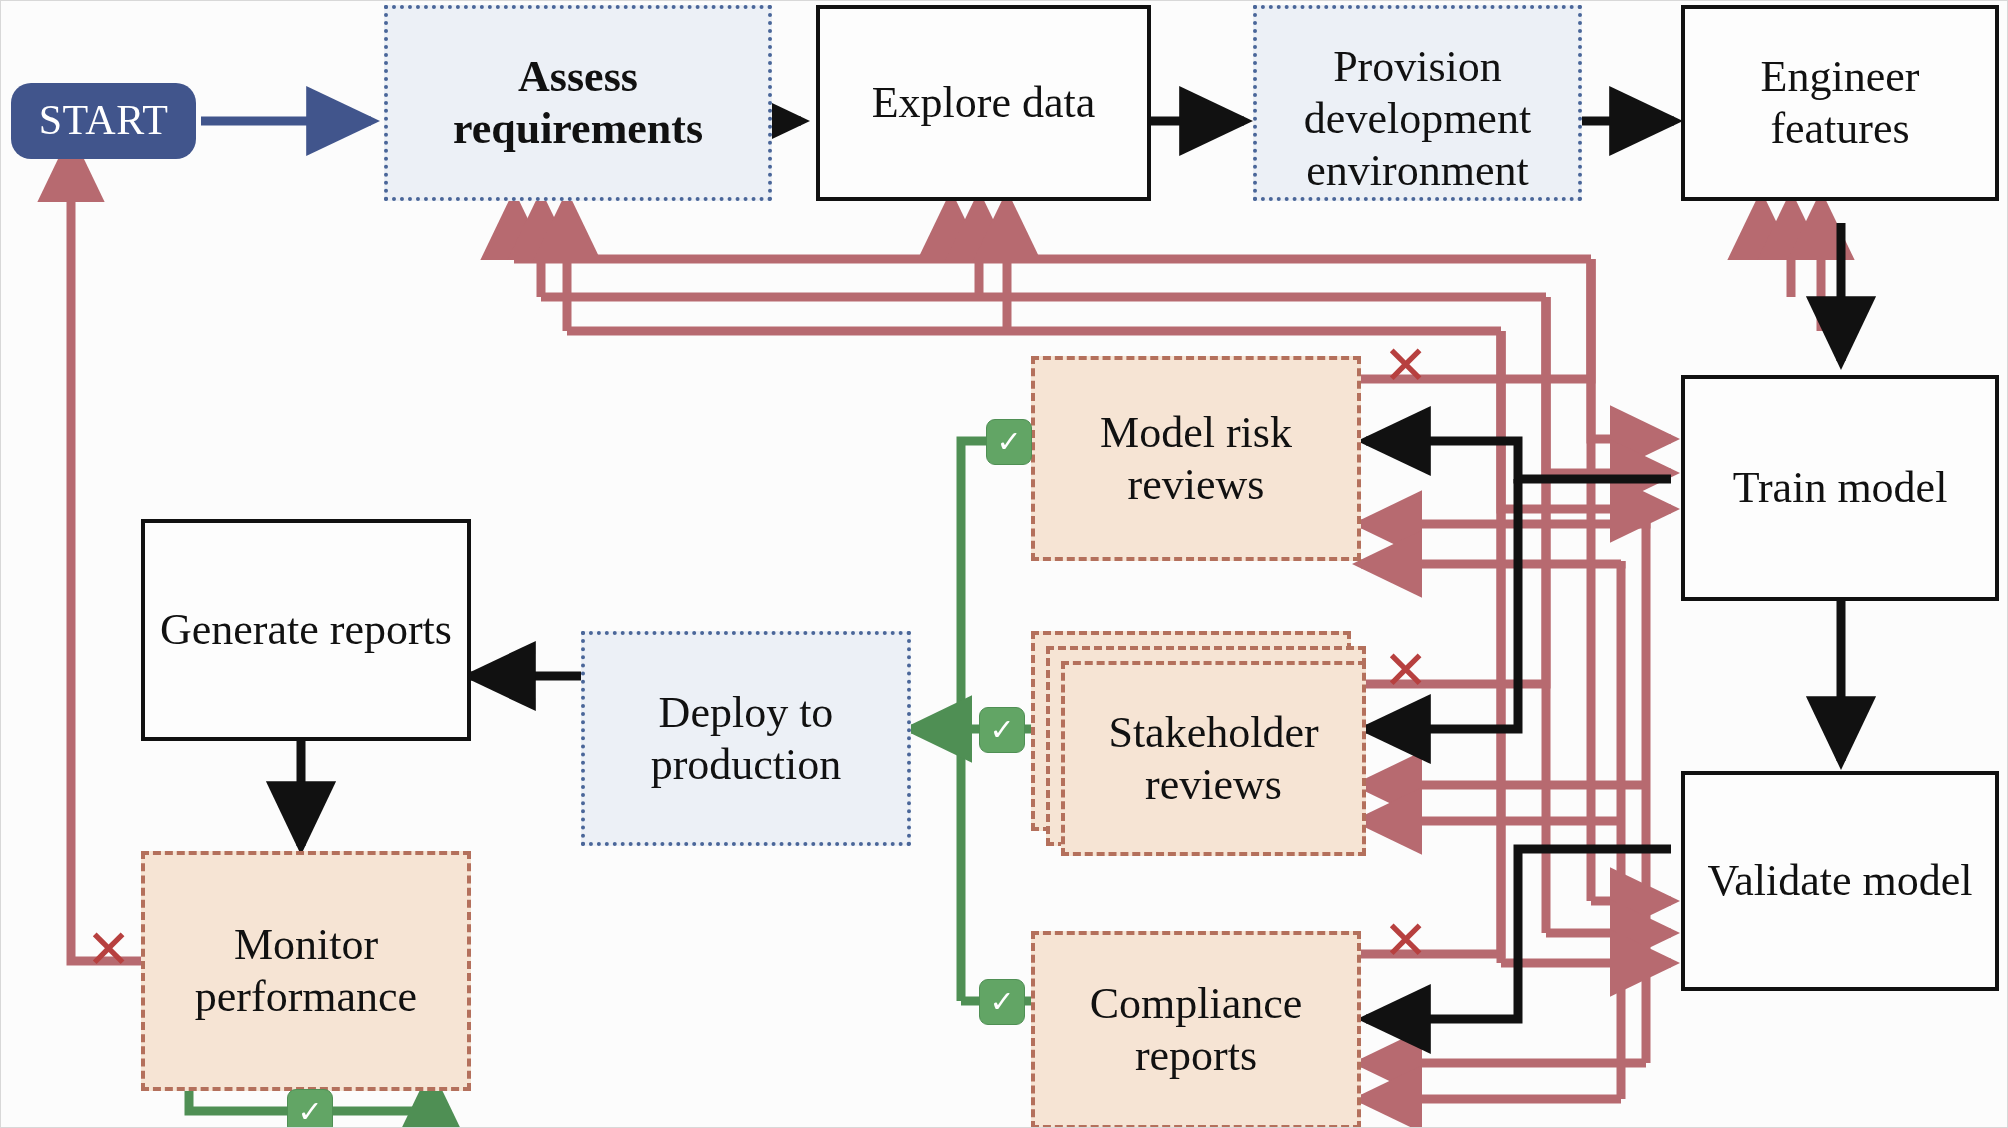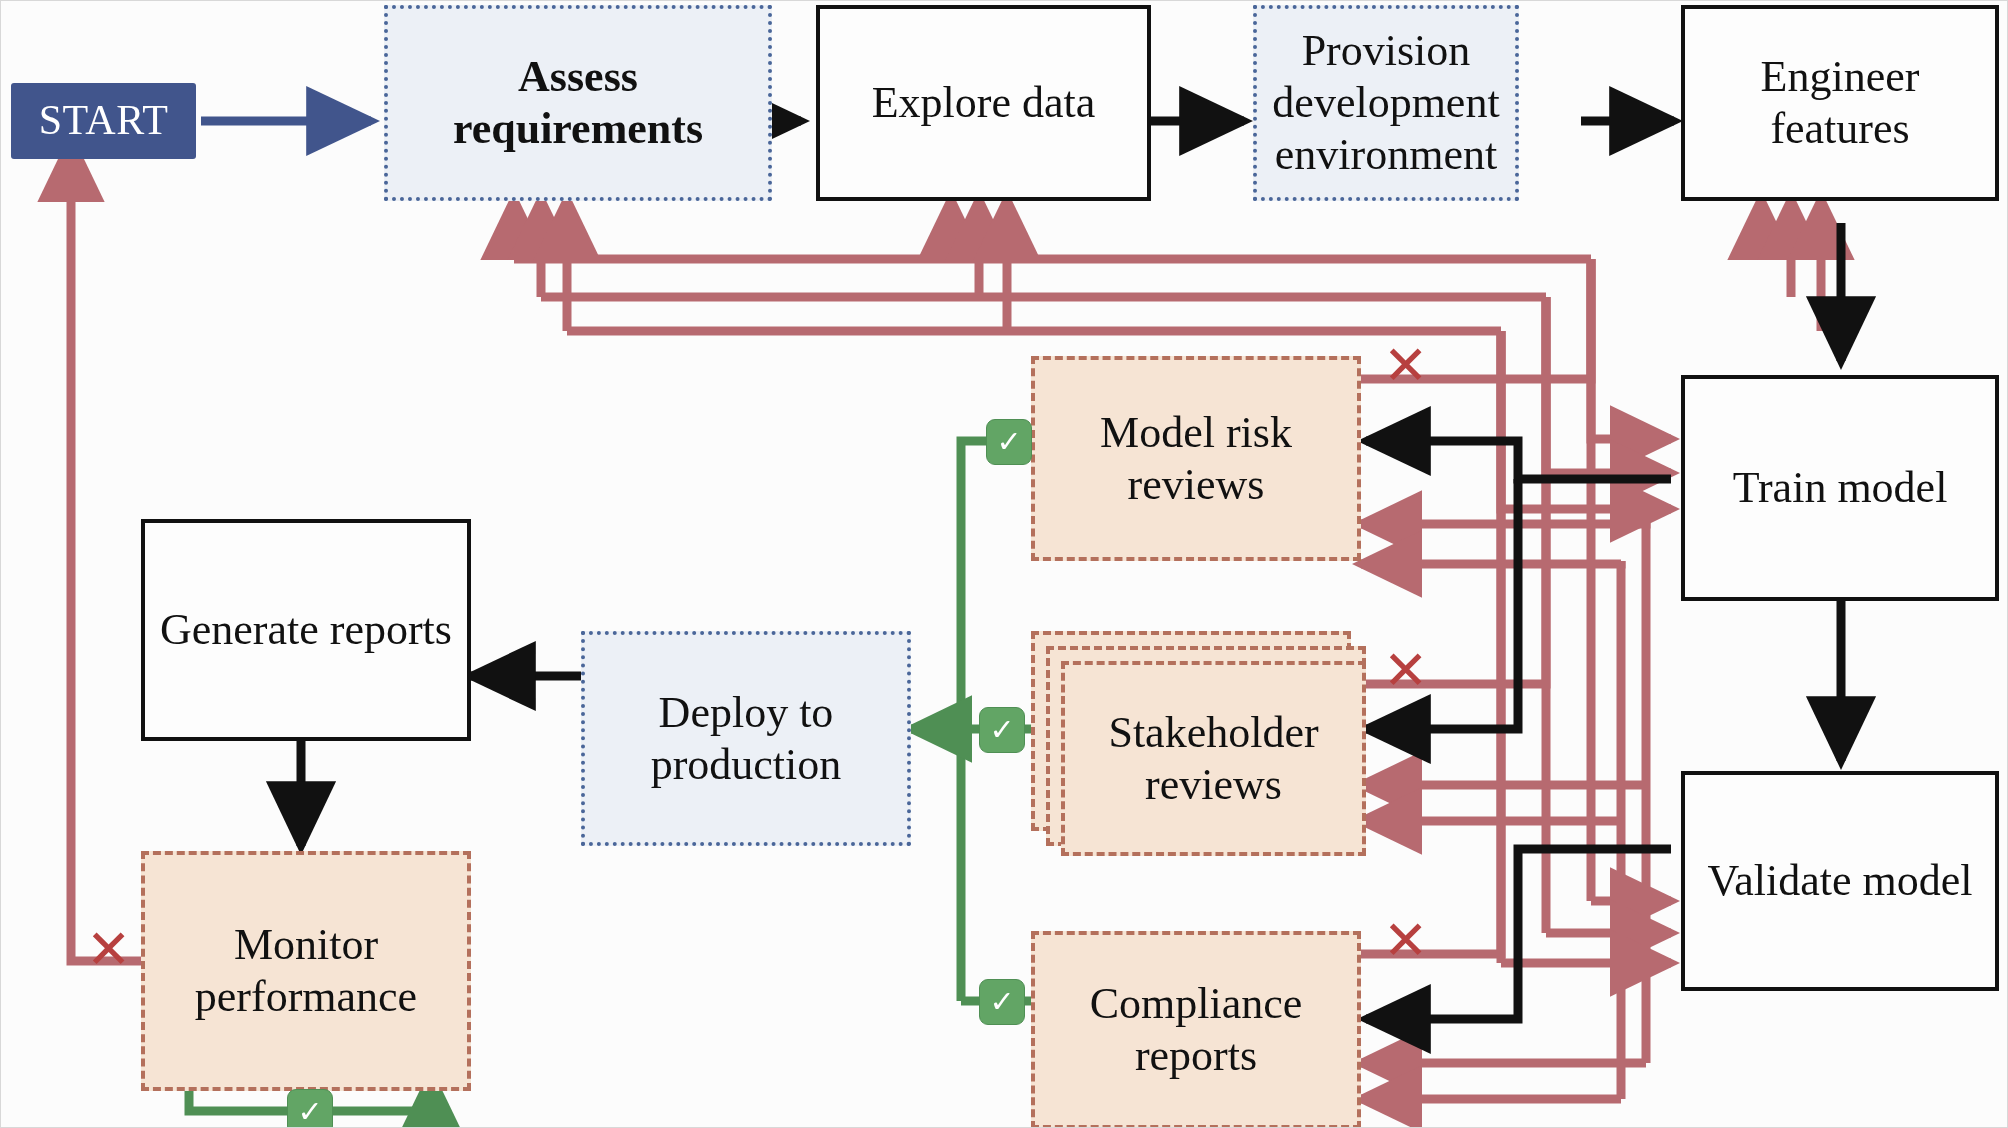--- a/index.html
+++ b/index.html
@@ -23,21 +23,21 @@
     color:#111;
     font-size:44px;
   }
   .node .lbl{display:block;padding:0 8px;}
 
   
   .n-solid   {background:#fdfdfd;border:4px solid #111;}
   .n-dotted  {background:#ecf0f6;border:4px dotted #4a6699;}
   .n-dashed  {background:#f6e4d4;border:4px dashed #b4705c;}
   .n-start{
-    background:#41558c;color:#ffffff;border-radius:3px;
+    background:#41558c;color:#ffffff;border-radius:20px;
     font-size:42px;letter-spacing:.5px;
   }
 
   
   .stack-b1,.stack-b2{
     position:absolute;background:#f6e4d4;border:4px dashed #b4705c;
     box-sizing:border-box;
   }
 
   
@@ -166,21 +166,21 @@
   </div>
 
   <div class="node n-dotted" style="left:383px;top:4px;width:388px;height:196px;font-weight:bold;">
     <span class="lbl">Assess requirements</span>
   </div>
 
   <div class="node n-solid" style="left:815px;top:4px;width:335px;height:196px;">
     <span class="lbl">Explore data</span>
   </div>
 
-  <div class="node n-dotted" style="left:1252px;top:4px;width:266px;height:196px;">
+  <div class="node n-dotted" style="left:1252px;top:4px;width:329px;height:196px;align-items:flex-end;">
     <span class="lbl">Provision development environment</span>
   </div>
 
   <div class="node n-solid" style="left:1680px;top:4px;width:318px;height:196px;">
     <span class="lbl">Engineer features</span>
   </div>
 
   <div class="node n-solid" style="left:1680px;top:374px;width:318px;height:226px;text-align:right;">
     <span class="lbl">Train model</span>
   </div>

